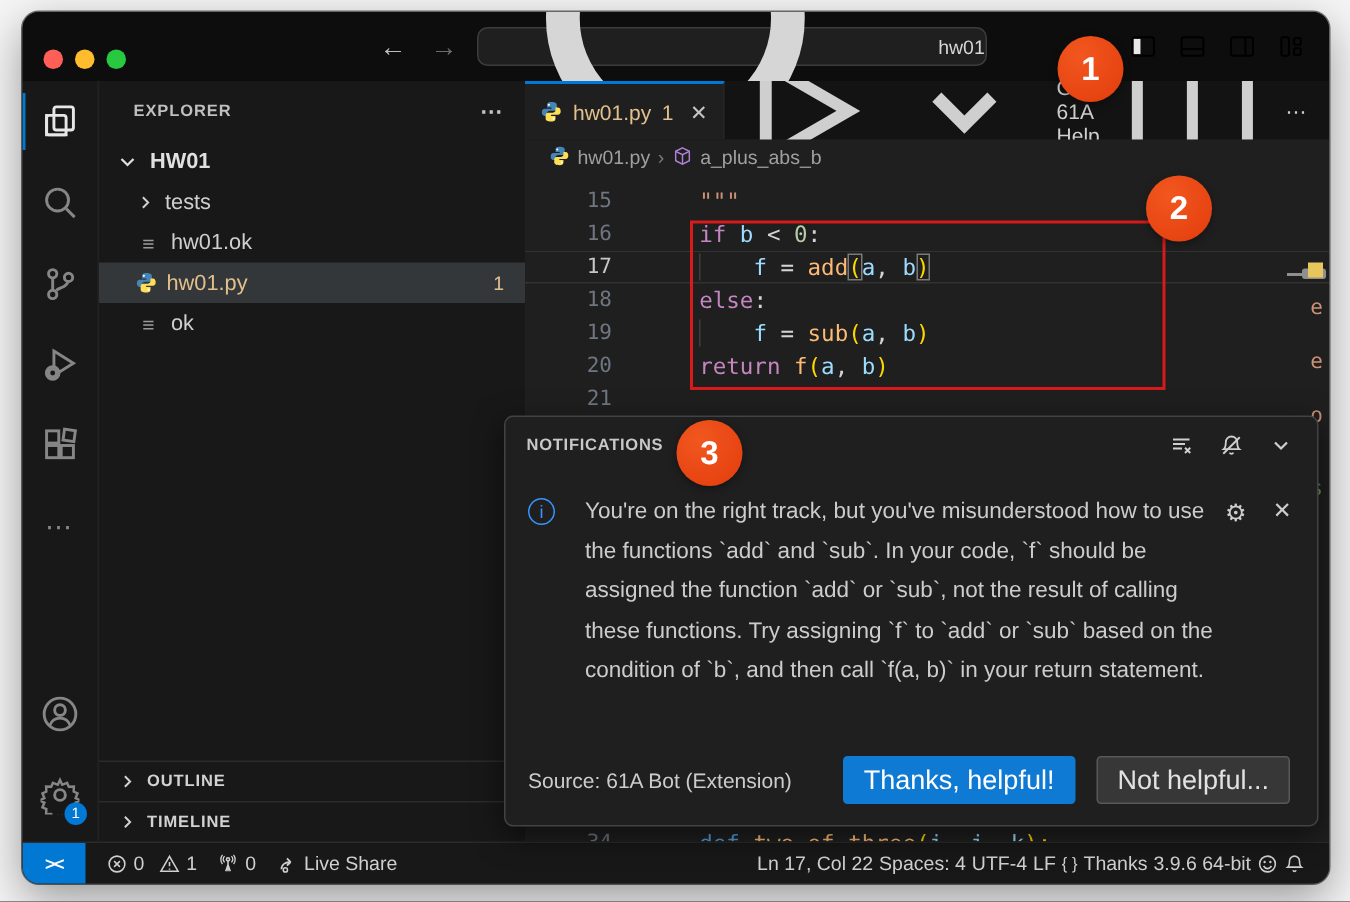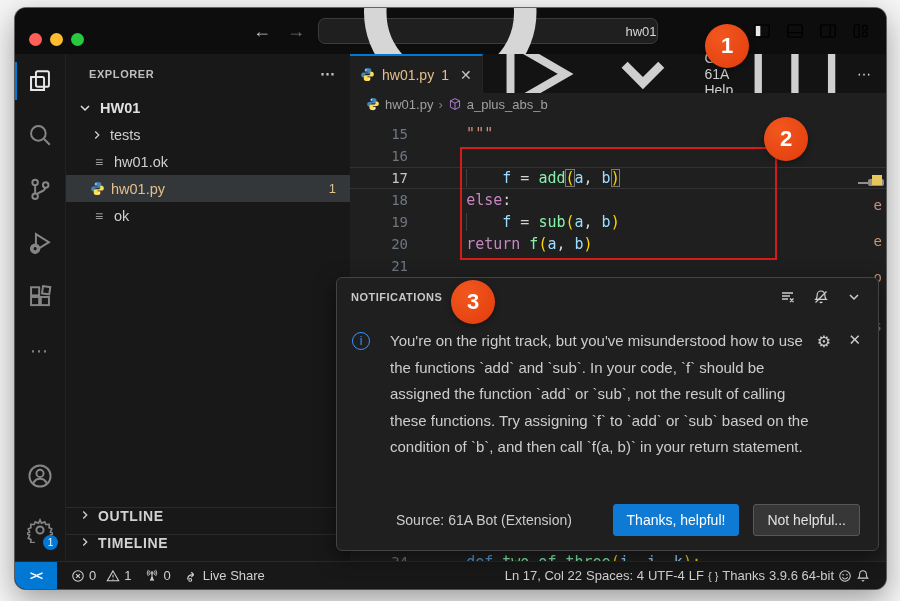--- a/index.html
+++ b/index.html
@@ -44,41 +44,41 @@
   .tree { flex:0 0 auto; }
   .tree-row { height:27px; display:flex; align-items:center; font-size:14.5px; color:#cfcfcf; padding-left:6px; }
   .tree-row.root { font-weight:bold; color:#e0e0e0; padding-left:10px; }
   .tree-row.child { padding-left:24px; }
   .tree-row.selected { background:#33373a; }
   .tree-row .t-icon { width:18px; height:16px; margin-right:6px; display:flex; align-items:center; justify-content:center; }
   .tree-row .t-badge { margin-left:auto; margin-right:14px; color:#e2c08d; font-size:13px; }
   .mod-name { color:#e2c08d; }
   .list-glyph { color:#9a9a9a; font-size:14px; }
   .sb-bottom { margin-top:auto; }
-  .sb-section { height:27px; border-top:1px solid #2b2b2b; display:flex; align-items:flex-start; gap:6px;
-    padding-left:12px; color:#d2d2d2; font-size:14px; font-weight:bold; letter-spacing:.6px; }
+  .sb-section { height:27px; border-top:1px solid #2b2b2b; display:flex; align-items:center; gap:6px;
+    padding-left:12px; color:#d2d2d2; font-size:11px; font-weight:bold; letter-spacing:.6px; }
 
   
   .editor { flex:1; background:#1f1f1f; position:relative; display:flex; flex-direction:column; overflow:hidden; }
   .tabbar { height:39px; background:#131313; display:flex; align-items:stretch; }
   .tab { width:156px; background:#1f1f1f; border-top:2px solid #0078d4; border-right:1px solid #252525;
     display:flex; align-items:center; gap:7px; padding:0 10px; font-size:14px; }
   .tab .close { color:#c5c5c5; margin-left:4px; font-size:14px; }
   .tab-actions { margin-left:auto; display:flex; align-items:center; gap:13px; padding-right:14px; color:#cfcfcf; font-size:14px; }
   .tab-actions .ic { display:flex; }
   .breadcrumbs { height:22px; background:#1f1f1f; display:flex; align-items:center; gap:5px; padding-left:16px;
     color:#a0a0a0; font-size:13px; }
   .code { position:relative; flex:1; font-family:"DejaVu Sans Mono", monospace; font-size:15px; padding-top:8px; }
   .crow { height:22px; line-height:22px; display:flex; white-space:pre; }
   .crow .ln { width:58px; text-align:right; color:#6e7681; font-size:14px; flex:0 0 auto; }
   .crow .txt { margin-left:22px; position:relative; }
   .crow.current { box-shadow: inset 0 1px 0 #323232, inset 0 -1px 0 #323232; }
   .crow.current .ln { color:#c6c6c6; }
   .guide { position:absolute; left:36px; top:2px; bottom:2px; width:1px; background:#3f3f3f; }
-  .tk-kw{color:#C586C0}.tk-var{color:#9CDCFE}.tk-fn{color:#86efac}.tk-num{color:#B5CEA8}
+  .tk-kw{color:#C586C0}.tk-var{color:#9CDCFE}.tk-fn{color:#fdba74}.tk-num{color:#B5CEA8}
   .tk-str{color:#CE9178}.tk-op{color:#D4D4D4}.tk-pl{color:#D4D4D4}.tk-br{color:#FFD700}.tk-def{color:#569CD6}
   .bm { outline:1px solid #7a7a7a; outline-offset:-1px; }
   .partial-line { position:absolute; left:0; right:0; bottom:-12px; }
   .ruler-marker { position:absolute; right:2px; top:64px; width:16px; height:7px; background:#8f8f8f; border-radius:2px; }
   .ruler-marker::before { content:""; position:absolute; right:16px; top:2.5px; width:10px; height:2px; background:#8f8f8f; }
   .peek { position:absolute; font-family:"DejaVu Sans Mono", monospace; font-size:14px; }
   .peek-square { position:absolute; width:10px; height:10px; background:#e7c75c; }
 
   
   .statusbar { position:absolute; left:0; right:0; bottom:0; height:28px; background:#181818;
@@ -96,23 +96,23 @@
   .notif-header { height:38px; display:flex; align-items:center; padding:0 16px 0 14px; }
   .notif-title { color:#c8c8c8; font-size:11px; font-weight:bold; letter-spacing:.5px; }
   .notif-hicons { margin-left:auto; display:flex; align-items:center; gap:17px; color:#cfcfcf; }
   .notif-hicons svg { width:16px; height:16px; }
   .toast { position:relative; padding:12px 18px 0 15px; display:flex; }
   .info-ic { width:18px; height:18px; border:1.4px solid #3794ff; border-radius:50%; color:#3794ff;
     font-size:12px; display:flex; align-items:center; justify-content:center; flex:0 0 auto; margin-top:4px; }
   .toast-msg { margin-left:20px; width:424px; color:#cccccc; font-size:15px; line-height:26.5px; }
   .toast-gear { position:absolute; right:47px; top:16px; color:#cdcdcd; font-size:16px; }
   .toast-close { position:absolute; right:17px; top:15px; color:#cdcdcd; font-size:15px; }
-  .notif-footer { position:absolute; left:15px; right:18px; bottom:14px; display:flex; align-items:center;margin-left:44px; }
+  .notif-footer { position:absolute; left:15px; right:18px; bottom:14px; display:flex; align-items:center; }
   .notif-source { color:#cccccc; font-size:14px; }
-  .btn { height:32px; border-radius:3px; font-size:14px; display:flex; align-items:center; padding:0 13px;
+  .btn { height:32px; border-radius:3px; font-size:18px; display:flex; align-items:center; padding:0 13px;
     font-family:"Liberation Sans", sans-serif; }
   .btn-primary { margin-left:auto; background:#0e7ad3; color:#ffffff; border:1px solid #0e7ad3; }
   .btn-secondary { margin-left:14px; background:#373737; color:#e2e2e2; border:1px solid #585858; }
 
   
   .ann-circle { position:absolute; width:44px; height:44px; border-radius:50%; z-index:100;
     background:radial-gradient(circle at 35% 30%, #f2571f, #e23c0c); color:#fff; font-size:22px; font-weight:bold;
     display:flex; align-items:center; justify-content:center; box-shadow:0 2px 6px rgba(0,0,0,.35); }
   .ann-rect { position:absolute; left:445px; top:139px; width:317px; height:113px;
     border:2px solid #d71a1a; z-index:40; pointer-events:none; }
@@ -365,21 +365,21 @@
                 <path d="M8 1.8l5.2 2.6v7.2L8 14.2 2.8 11.6V4.4z"></path>
                 <path d="M2.8 4.4L8 7l5.2-2.6M8 7v7"></path>
               </svg>
             </span>
           <span>a_plus_abs_b</span>
         </div>
         <div class="code" id="code">
           <div class="ruler-marker"></div>
           <div class="peek-square" style="right:4px; top:60px;"></div>
         <div class="crow"><span class="ln">15</span><span class="txt"><span class="tk-str">    """</span></span></div>
-            <div class="crow"><span class="ln">16</span></div>
+            <div class="crow"><span class="ln">16</span><span class="txt"><span class="tk-pl">    </span><span class="tk-kw">if</span><span class="tk-pl"> </span><span class="tk-var">b</span><span class="tk-pl"> </span><span class="tk-op">&lt;</span><span class="tk-pl"> </span><span class="tk-num">0</span><span class="tk-pl">:</span></span></div>
             <div class="crow current"><span class="ln">17</span><span class="txt"><span class="guide"></span><span class="tk-pl">        </span><span class="tk-var">f</span><span class="tk-pl"> </span><span class="tk-op">=</span><span class="tk-pl"> </span><span class="tk-fn">add</span><span class="tk-br bm">(</span><span class="tk-var">a</span><span class="tk-pl">, </span><span class="tk-var">b</span><span class="tk-br bm">)</span></span></div>
             <div class="crow"><span class="ln">18</span><span class="txt"><span class="tk-pl">    </span><span class="tk-kw">else</span><span class="tk-pl">:</span></span></div>
             <div class="crow"><span class="ln">19</span><span class="txt"><span class="guide"></span><span class="tk-pl">        </span><span class="tk-var">f</span><span class="tk-pl"> </span><span class="tk-op">=</span><span class="tk-pl"> </span><span class="tk-fn">sub</span><span class="tk-br">(</span><span class="tk-var">a</span><span class="tk-pl">, </span><span class="tk-var">b</span><span class="tk-br">)</span></span></div>
             <div class="crow"><span class="ln">20</span><span class="txt"><span class="tk-pl">    </span><span class="tk-kw">return</span><span class="tk-pl"> </span><span class="tk-fn">f</span><span class="tk-br">(</span><span class="tk-var">a</span><span class="tk-pl">, </span><span class="tk-var">b</span><span class="tk-br">)</span></span></div>
             <div class="crow"><span class="ln">21</span><span class="txt"></span></div>
             <div class="crow partial-line"><span class="ln">34</span><span class="txt"><span class="tk-pl">    </span><span class="tk-def">def</span><span class="tk-pl"> </span><span class="tk-fn">two_of_three</span><span class="tk-br">(</span><span class="tk-var">i</span><span class="tk-pl">, </span><span class="tk-var">j</span><span class="tk-pl">, </span><span class="tk-var">k</span><span class="tk-br">):</span></span></div>
             <span class="peek" style="color: rgb(206, 145, 120); right: 4px; top: 82px;">e</span>
             <span class="peek" style="color: rgb(206, 145, 120); right: 4px; top: 118px;">e</span>
             <span class="peek" style="color: rgb(206, 145, 120); right: 4px; top: 154px;">o</span>
             <span class="peek" style="color: rgb(106, 153, 85); right: 4px; top: 203px;">s</span>

